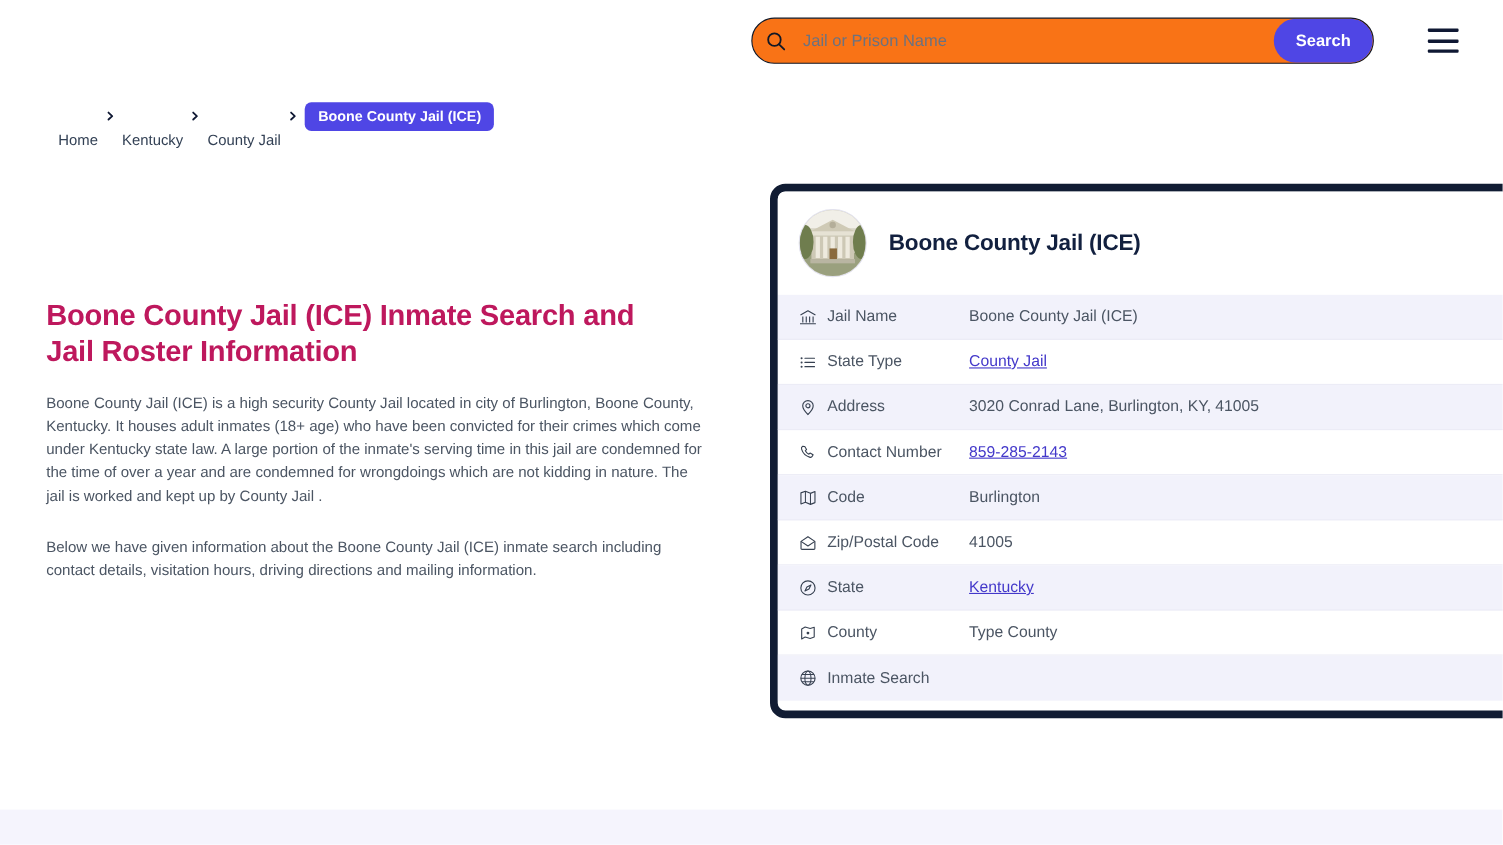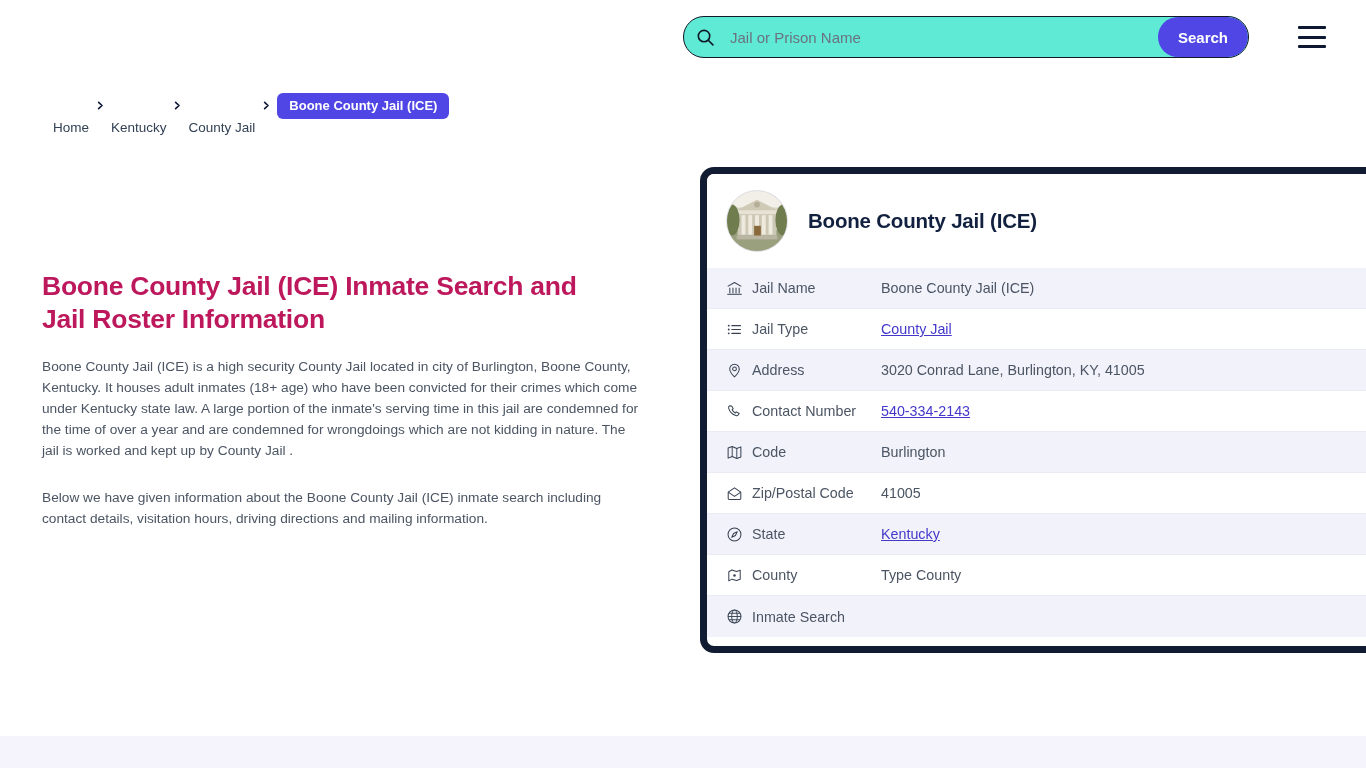--- a/index.html
+++ b/index.html
@@ -27,21 +27,21 @@
   .brand-text {
     font-size: 22.5px; font-weight: 700; letter-spacing: -0.3px;
     color: #0f1833; line-height: 1;
   }
 
   .search-wrap {
     position: absolute; left: 683px; top: 16px;
     width: 566px; height: 42px;
     border: 1.6px solid #111827;
     border-radius: 21px;
-    background: #5eead4;
+    background: #f97316;
     display: flex; align-items: center;
     overflow: hidden;
   }
   .search-icon-box {
     width: 42px; height: 100%;
     display: flex; align-items: center; justify-content: center;
     flex: 0 0 42px;
   }
   .search-input {
     flex: 1 1 auto; height: 100%;
@@ -280,21 +280,21 @@
       <span class="row-icon">
         <svg viewBox="0 0 20 20" width="17" height="17" aria-hidden="true">
           <circle cx="3.2" cy="5.5" r="1.1" fill="#374151"></circle>
           <circle cx="3.2" cy="10" r="1.1" fill="#374151"></circle>
           <circle cx="3.2" cy="14.5" r="1.1" fill="#374151"></circle>
           <line x1="6.8" y1="5.5" x2="17" y2="5.5" stroke="#374151" stroke-width="1.3" stroke-linecap="round"></line>
           <line x1="6.8" y1="10" x2="17" y2="10" stroke="#374151" stroke-width="1.3" stroke-linecap="round"></line>
           <line x1="6.8" y1="14.5" x2="17" y2="14.5" stroke="#374151" stroke-width="1.3" stroke-linecap="round"></line>
         </svg>
       </span>
-      <span class="row-label">Jail Type</span>
+      <span class="row-label">State Type</span>
       <a class="vcell row-link" href="#">County Jail</a>
     </div>
 
     <div class="info-row alt">
       <span class="row-icon">
         <svg viewBox="0 0 20 20" width="17" height="17" aria-hidden="true">
           <path d="M10 2.6c-3.1 0-5.6 2.5-5.6 5.6 0 4 5.6 9.2 5.6 9.2s5.6-5.2 5.6-9.2c0-3.1-2.5-5.6-5.6-5.6z" fill="none" stroke="#374151" stroke-width="1.2"></path>
           <circle cx="10" cy="8.1" r="2.2" fill="none" stroke="#374151" stroke-width="1.2"></circle>
         </svg>
       </span>
@@ -302,21 +302,21 @@
       <span class="vcell row-value">3020 Conrad Lane, Burlington, KY, 41005</span>
     </div>
 
     <div class="info-row">
       <span class="row-icon">
         <svg viewBox="0 0 20 20" width="17" height="17" aria-hidden="true">
           <path d="M4.4 3.2c-1.1 0.6-1.6 1.9-1.2 3.1 1.1 3.7 4.8 7.4 8.5 8.5 1.2 0.4 2.5-0.1 3.1-1.2l0.7-1.3-3.3-1.9-1.2 1.3c-1.6-0.8-3-2.2-3.8-3.8l1.3-1.2-1.9-3.3z" fill="none" stroke="#374151" stroke-width="1.2" stroke-linejoin="round"></path>
         </svg>
       </span>
       <span class="row-label">Contact Number</span>
-      <a class="vcell row-link" href="#">540-334-2143</a>
+      <a class="vcell row-link" href="#">859-285-2143</a>
     </div>
 
     <div class="info-row alt">
       <span class="row-icon">
         <svg viewBox="0 0 20 20" width="17" height="17" aria-hidden="true">
           <polygon points="2.5,4.8 7.3,3 12.7,5.3 17.5,3.4 17.5,15.2 12.7,17.1 7.3,14.8 2.5,16.6" fill="none" stroke="#374151" stroke-width="1.2" stroke-linejoin="round"></polygon>
           <line x1="7.3" y1="3" x2="7.3" y2="14.8" stroke="#374151" stroke-width="1.1"></line>
           <line x1="12.7" y1="5.3" x2="12.7" y2="17.1" stroke="#374151" stroke-width="1.1"></line>
         </svg>
       </span>

